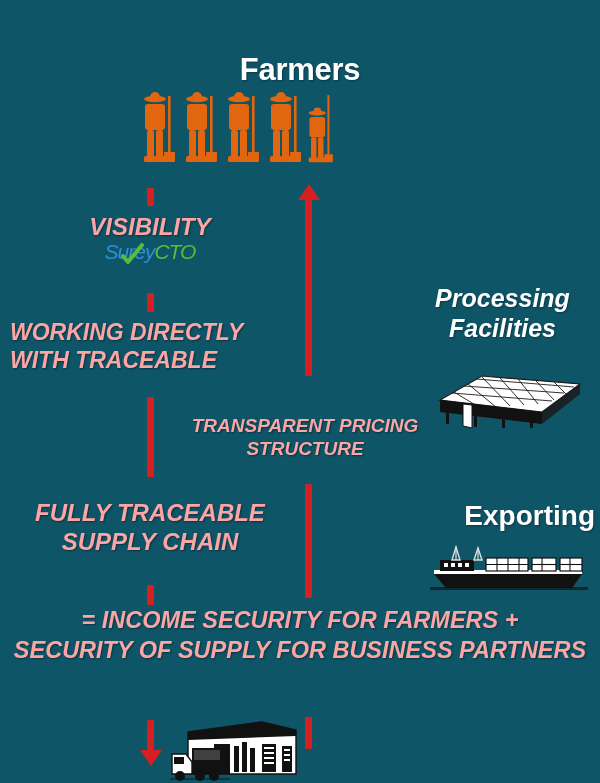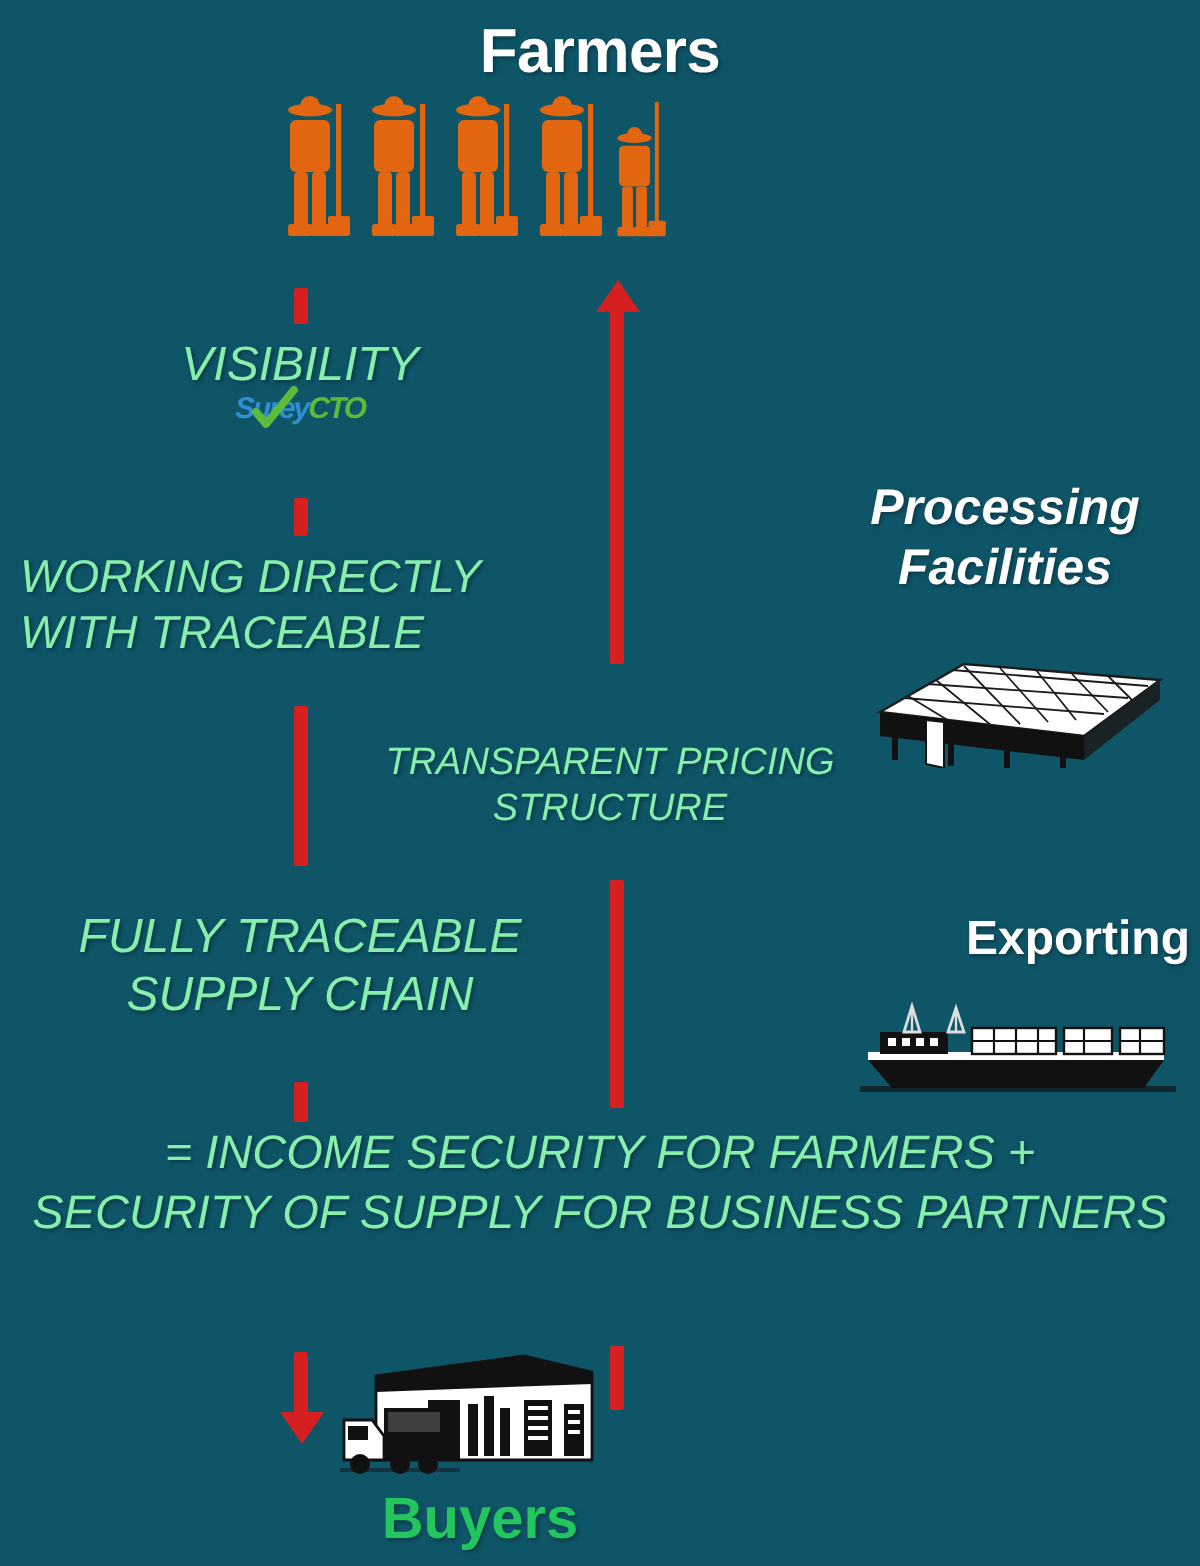--- a/index.html
+++ b/index.html
@@ -11,21 +11,21 @@
   body {
     font-family: "Liberation Sans", sans-serif;
   }
   #canvas {
     position: relative;
     width: 600px;
     height: 783px;
     background: #0e5568;
     overflow: hidden;
   }
-  .abs { position: absolute; }
+  .abs { position: absolute; margin-top: 44px; }
 
   
   .title-farmers {
     left: 0; right: 0; top: 8px;
     text-align: center;
     color: #ffffff;
     font-size: 31px;
     font-weight: bold;
     letter-spacing: -0.3px;
     text-shadow: 1px 1px 2px rgba(0,0,0,0.35);
@@ -45,29 +45,29 @@
     font-size: 25px;
     font-weight: bold;
     font-style: italic;
     line-height: 1.18;
     text-shadow: 1px 1px 2px rgba(0,0,0,0.35);
   }
   .label-exporting {
     left: 400px; width: 195px; top: 456px;
     text-align: right;
     color: #ffffff;
-    font-size: 24px;
+    font-size: 28px;
     font-weight: bold;
     text-shadow: 1px 1px 2px rgba(0,0,0,0.35);
   }
 
   
   .cap-label {
-    color: #86efac;
-    font-weight: normal;
+    color: #fca5a5;
+    font-weight: bold;
     font-style: italic;
     text-shadow: 1px 1px 2px rgba(0,0,0,0.4);
     line-height: 1.22;
   }
   .lbl-visibility {
     left: 20px; width: 260px; top: 168px;
     text-align: center;
     font-size: 24px;
   }
   .lbl-working {
@@ -89,22 +89,22 @@
     left: 6px; width: 588px; top: 562px;
     text-align: center;
     font-size: 23.5px;
     line-height: 1.27;
   }
 
   
   .logo-surveycto {
     left: 20px; width: 260px; top: 196px;
     text-align: center;
-    font-size: 15px;
-    font-weight: bold;
+    font-size: 21px;
+    font-weight: normal;
     font-style: italic;
     letter-spacing: -1px;
     white-space: nowrap;
   }
   .logo-surveycto .seg-blue { color: #2f8fd4; }
   .logo-surveycto .seg-green { color: #5bbb3a; }
   .logo-check {
     position: relative;
     display: inline-block;
     width: 0;

